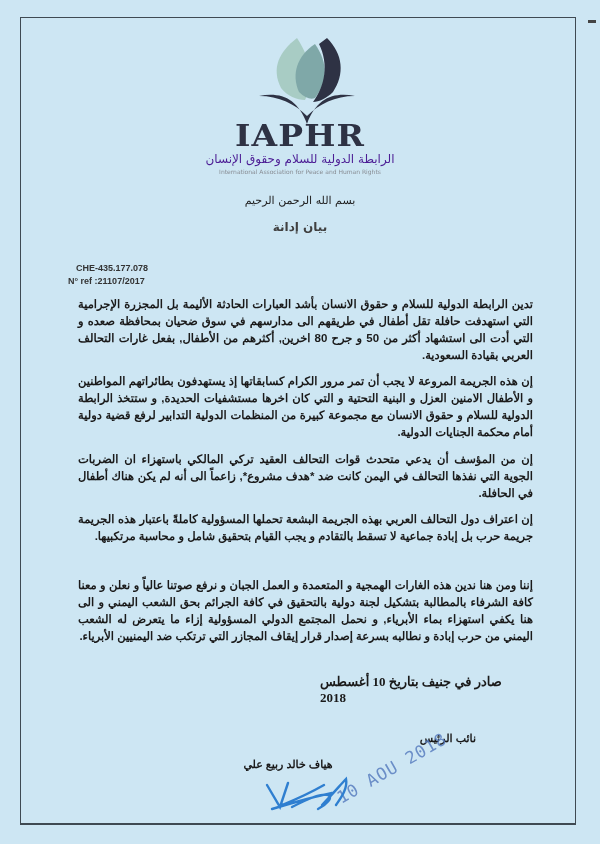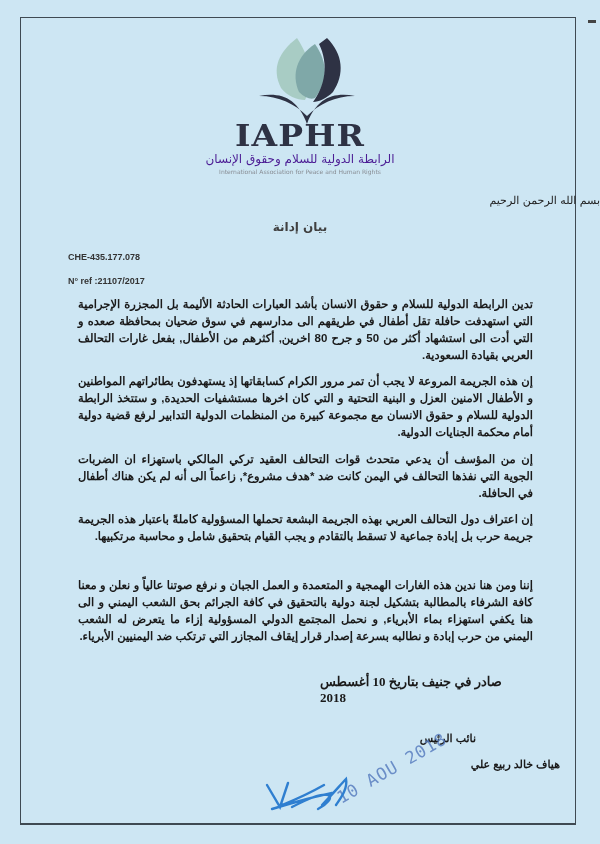--- a/index.html
+++ b/index.html
@@ -24,53 +24,53 @@
     }
     .org-ar {
       position: absolute; left: 0; width: 600px; top: 152px; text-align: center;
       font-size: 12px; color: #4c1d95; direction: rtl;
     }
     .org-en {
       position: absolute; left: 0; width: 600px; top: 168px; text-align: center;
       font-size: 6px; color: #888d94;
     }
     .basmala {
-      position: absolute; left: 0; width: 600px; top: 194px; text-align: right;
+      position: absolute; left: 0; width: 600px; top: 194px; text-align: center;
       font-family: "DejaVu Serif", serif; font-size: 11px; direction: rtl; color: #222;
     }
     .title {
       position: absolute; left: 0; width: 600px; top: 220px; text-align: center;
       font-size: 12px; font-weight: bold; direction: rtl; color: #404040;
     }
     .ref {
       position: absolute; left: 68px; font-size: 9px; font-weight: bold; color: #333;
       font-family: "Liberation Sans", sans-serif;
     }
-    .ref1 { top: 252px; }
+    .ref1 { top: 263px; margin-left: 8px; }
     .ref2 { top: 276px; }
     .para {
       position: absolute; left: 78px; width: 455px; direction: rtl; text-align: justify;
       font-family: "Liberation Sans", sans-serif; font-weight: bold; font-size: 11.5px;
       line-height: 17px; color: #1a1a1a;
     }
     .p1 { top: 296px; }
     .p2 { top: 373px; }
     .p3 { top: 451px; }
     .p4 { top: 511px; }
     .p5 { top: 565px; margin-top: 12px; }
     .issued {
       position: absolute; left: 320px; width: 200px; top: 674px; direction: rtl; text-align: left;
       font-family: Liberation Serif, serif; font-weight: bold; font-size: 13px;
     }
     .sig-title {
       position: absolute; left: 0; width: 476px; top: 732px; text-align: right; padding-left: 24px; box-sizing: border-box;
       font-family: "Liberation Sans", sans-serif; font-weight: bold; font-size: 11px; direction: rtl;
     }
     .sig-name {
-      position: absolute; left: 0; width: 600px; top: 758px; text-align: right; padding-right: 40px; box-sizing: border-box;
+      position: absolute; left: 0; width: 600px; top: 758px; text-align: center; padding-right: 40px; box-sizing: border-box;
       font-family: "Liberation Sans", sans-serif; font-weight: bold; font-size: 11px; direction: rtl; padding-left: 16px;
     }
     .stamp {
       position: absolute; left: 330px; top: 758px; transform: rotate(-30deg);
       font-family: "DejaVu Sans Mono", monospace; font-size: 17px; color: #5a7fc0; letter-spacing: 1px;
       opacity: 0.85;
     }
     .signature { position: absolute; left: 262px; top: 775px; width: 110px; height: 40px; }
   </style>
 </head>

